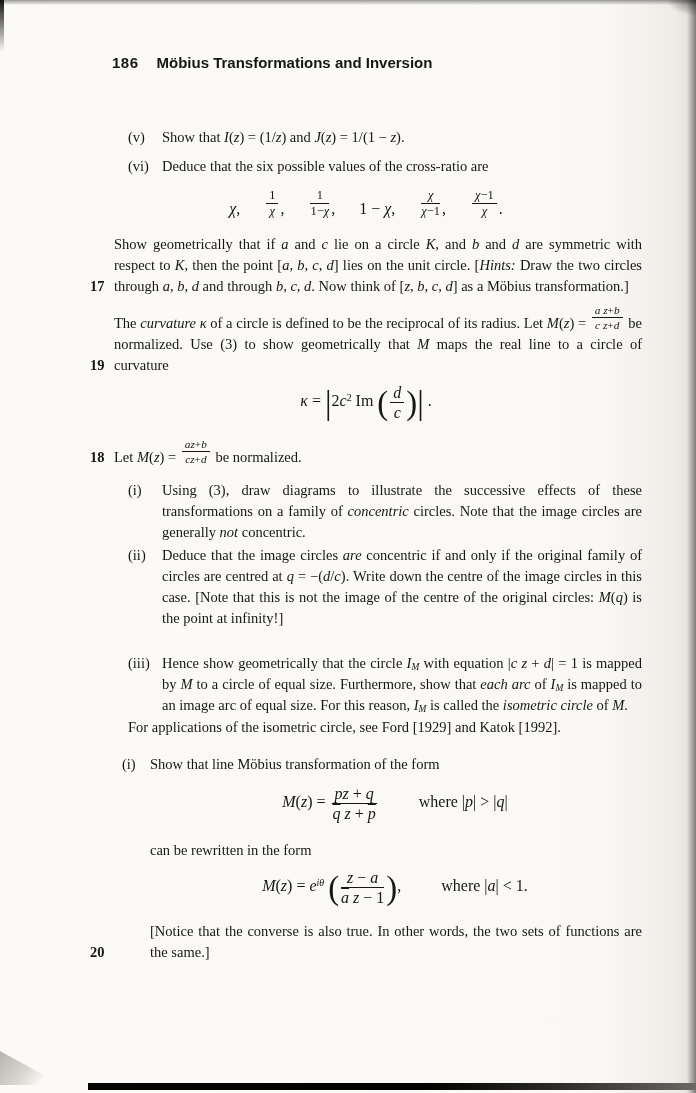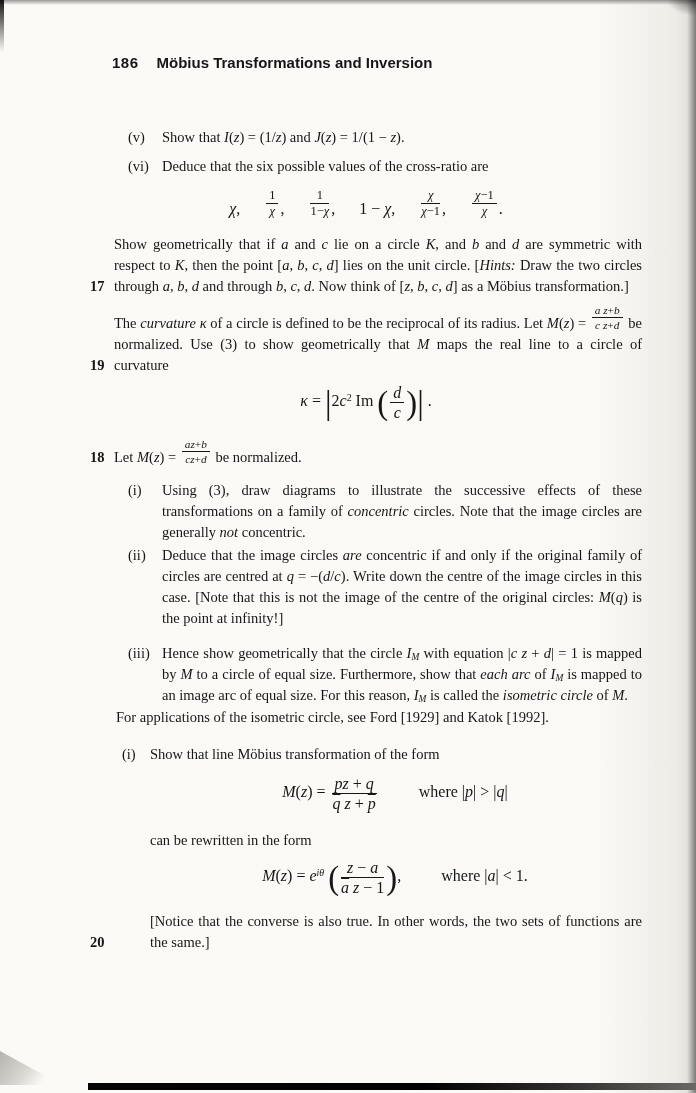--- a/index.html
+++ b/index.html
@@ -11,21 +11,21 @@
   }
   .content{position:absolute; left:90px; top:0; width:552px; padding-top:52px;}
   .header{font-family:"Liberation Sans","DejaVu Sans",sans-serif; font-weight:bold; font-size:15px; margin-left:22px;}
   .pgnum{margin-right:18px; letter-spacing:0.5px;}
   .item{display:flex; text-align:justify;align-items:flex-end;}
   .num{width:24px; flex-shrink:0; font-weight:bold;}
   .itext{flex:1;}
   .subitem{display:flex; margin-left:38px; text-align:justify;}
   .sublabel{width:34px; flex-shrink:0;}
   .stext{flex:1;}
-  .note-line{margin-left:26px;}
+  .note-line{margin-left:38px;}
   .subrow{display:flex; margin-left:8px; text-align:justify;}
   .subrow .sublabel{width:28px;}
   .formula{text-align:center; font-size:16px; line-height:normal; padding:2px 0;}
   .formula.in20{padding-left:34px;}
   .i{font-style:italic;}
   .sup{font-size:0.62em; vertical-align:0.6em; line-height:0;}
   .sub{font-size:0.65em; vertical-align:-0.25em; line-height:0; font-style:italic;}
   .ovl{text-decoration:overline;}
   .big{font-size:2.05em; vertical-align:-0.22em; line-height:0; font-weight:300;}
   .frac{display:inline-block; vertical-align:middle; text-align:center; line-height:1.08; margin:0 2px;}
@@ -89,21 +89,21 @@
     <div class="subitem" style="margin-top:12px">
       <span class="sublabel">(i)</span>
       <span class="stext"><span>Using (3), draw diagrams to illustrate the successive effects of these transformations on a family of </span><span class="i">concentric</span><span> circles. Note that the image circles are generally </span><span class="i">not</span><span> concentric.</span></span>
     </div>
 
     <div class="subitem" style="margin-top:2px">
       <span class="sublabel">(ii)</span>
       <span class="stext"><span>Deduce that the image circles </span><span class="i">are</span><span> concentric if and only if the original family of circles are centred at </span><span class="i">q</span><span> = −(</span><span class="i">d</span><span>/</span><span class="i">c</span><span>). Write down the centre of the image circles in this case. [Note that this is not the image of the centre of the original circles: </span><span class="i">M</span><span>(</span><span class="i">q</span><span>) is the point at infinity!]</span></span>
     </div>
 
-    <div class="subitem" style="margin-top:14px">
+    <div class="subitem" style="margin-top:24px">
       <span class="sublabel">(iii)</span>
       <span class="stext"><span>Hence show geometrically that the circle </span><span class="i">I</span><span class="sub">M</span><span> with equation |</span><span class="i">c z</span><span> + </span><span class="i">d</span><span>| = 1 is mapped by </span><span class="i">M</span><span> to a circle of equal size. Furthermore, show that </span><span class="i">each arc</span><span> of </span><span class="i">I</span><span class="sub">M</span><span> is mapped to an image arc of equal size. For this reason, </span><span class="i">I</span><span class="sub">M</span><span> is called the </span><span class="i">isometric circle</span><span> of </span><span class="i">M</span><span>.</span></span>
     </div>
 
     <div class="note-line" style="margin-top:1px"><span>For applications of the isometric circle, see Ford [1929] and Katok [1992].</span></div>
 
     <div class="item" style="margin-top:16px">
       <span class="num">20</span>
       <span class="itext">
         <span class="subrow">

